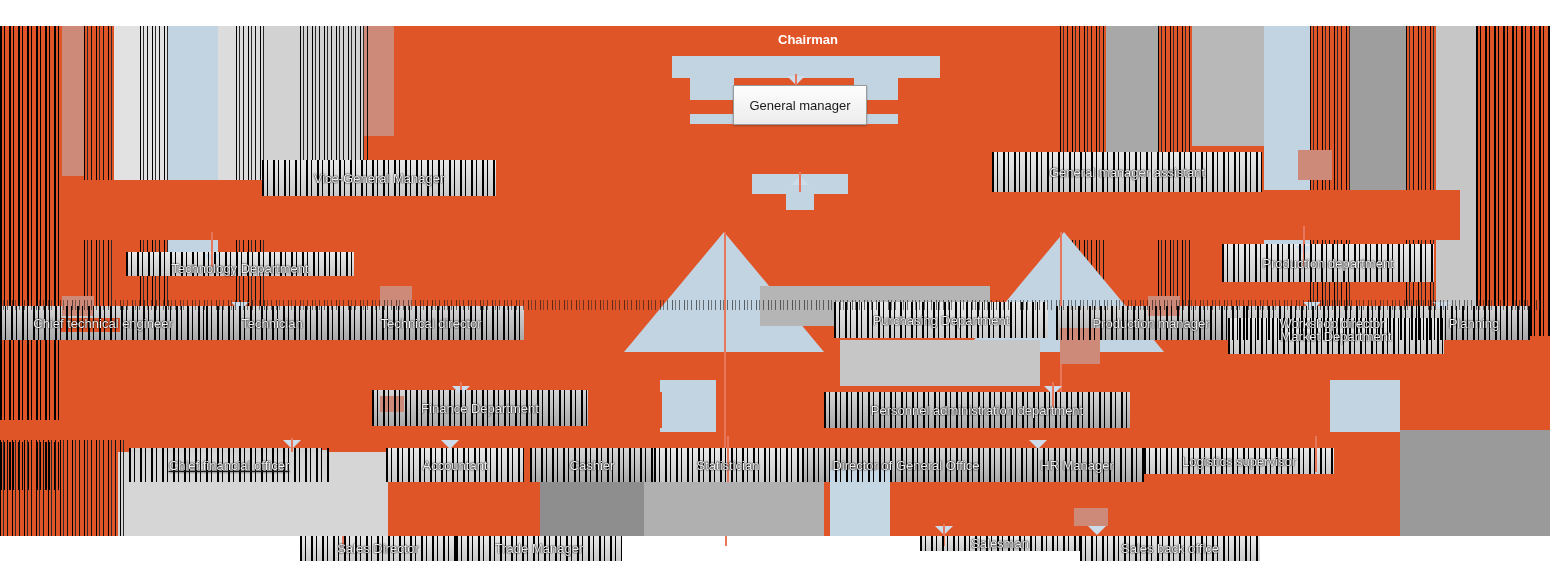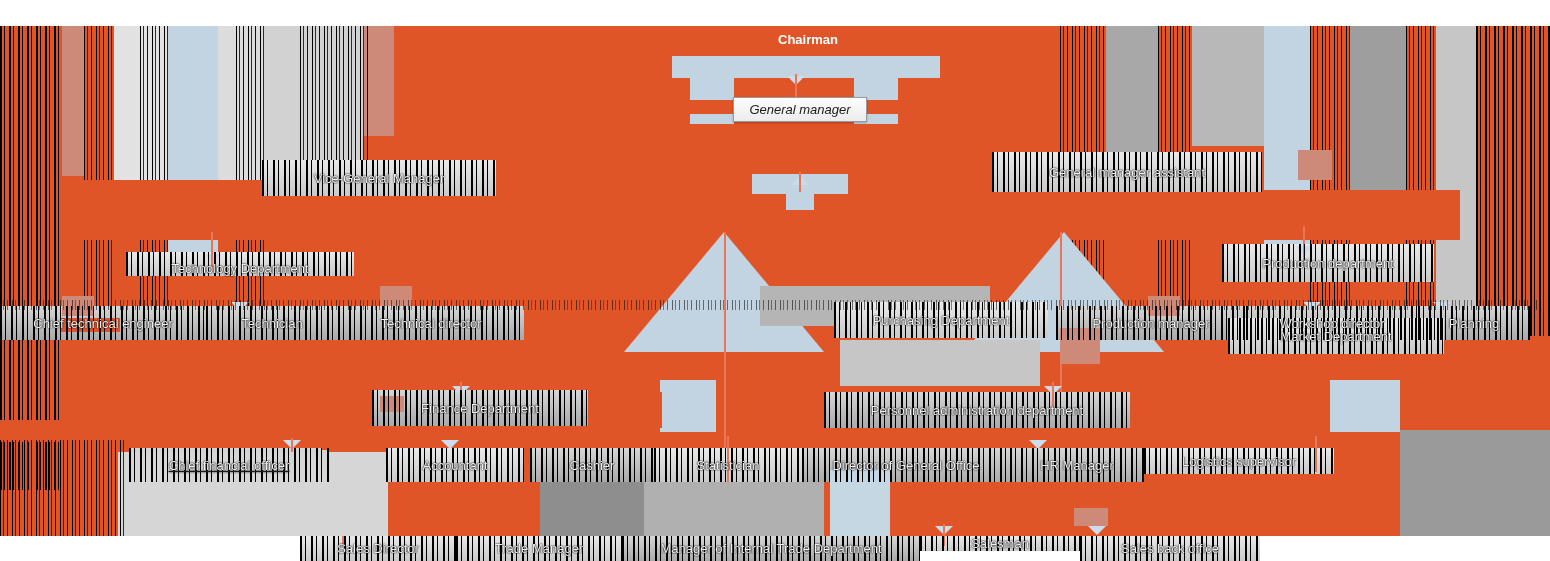--- a/index.html
+++ b/index.html
@@ -158,21 +158,21 @@
     <div class="poly" style="left:672px;top:56px;width:140px;height:22px;background:#C2D4E2;"></div>
     <div class="poly" style="left:800px;top:56px;width:140px;height:22px;background:#C2D4E2;"></div>
     <div class="poly" style="left:690px;top:56px;width:44px;height:68px;background:#C2D4E2;"></div>
     <div class="poly" style="left:854px;top:56px;width:44px;height:68px;background:#C2D4E2;"></div>
     <div class="flood" style="left:690px;top:100px;width:44px;height:14px;"></div>
     <div class="flood" style="left:854px;top:100px;width:44px;height:14px;"></div>
 
     <div class="marker" style="left:787px;top:76px;"></div>
     <div class="pin" style="left:795px;top:74px;height:28px;"></div>
 
-    <div class="node clean" style="left:733px;top:97px;width:134px;height:25px;font-style:italic;">
+    <div class="node clean" style="left:733px;top:85px;width:134px;height:40px;">
       <span class="lbl">General manager</span>
     </div>
 
     <div class="poly" style="left:752px;top:174px;width:96px;height:20px;background:#C2D4E2;"></div>
     <div class="marker up" style="left:791px;top:176px;"></div>
     <div class="pin" style="left:799px;top:172px;height:34px;"></div>
     <div class="poly" style="left:786px;top:192px;width:28px;height:18px;background:#C2D4E2;"></div>
 
     <div class="node ghost shred" style="left:262px;top:160px;width:234px;height:36px;">
       <span class="lbl">Vice-General Manager</span>
@@ -289,23 +289,20 @@
     <div class="node ghost shred" style="left:300px;top:536px;width:156px;height:25px;">
       <span class="lbl">Sales Director</span>
     </div>
     <div class="marker" style="left:334px;top:526px;"></div>
     <div class="pin" style="left:342px;top:524px;height:22px;"></div>
 
     <div class="node ghost shred" style="left:456px;top:536px;width:166px;height:25px;">
       <span class="lbl">Trade Manager</span>
     </div>
 
-    <div class="node ghost2 shred" style="left:622px;top:536px;width:298px;height:25px;">
-      <span class="lbl">Manager of Internal Trade Department</span>
-    </div>
     <div class="marker" style="left:717px;top:526px;"></div>
     <div class="pin" style="left:725px;top:524px;height:22px;"></div>
 
     <div class="node ghost shred" style="left:920px;top:536px;width:160px;height:15px;">
       <span class="lbl">Salesman</span>
     </div>
     <div class="marker" style="left:935px;top:526px;"></div>
     <div class="pin" style="left:943px;top:524px;height:22px;"></div>
 
     <div class="node ghost shred" style="left:1080px;top:536px;width:180px;height:25px;">

